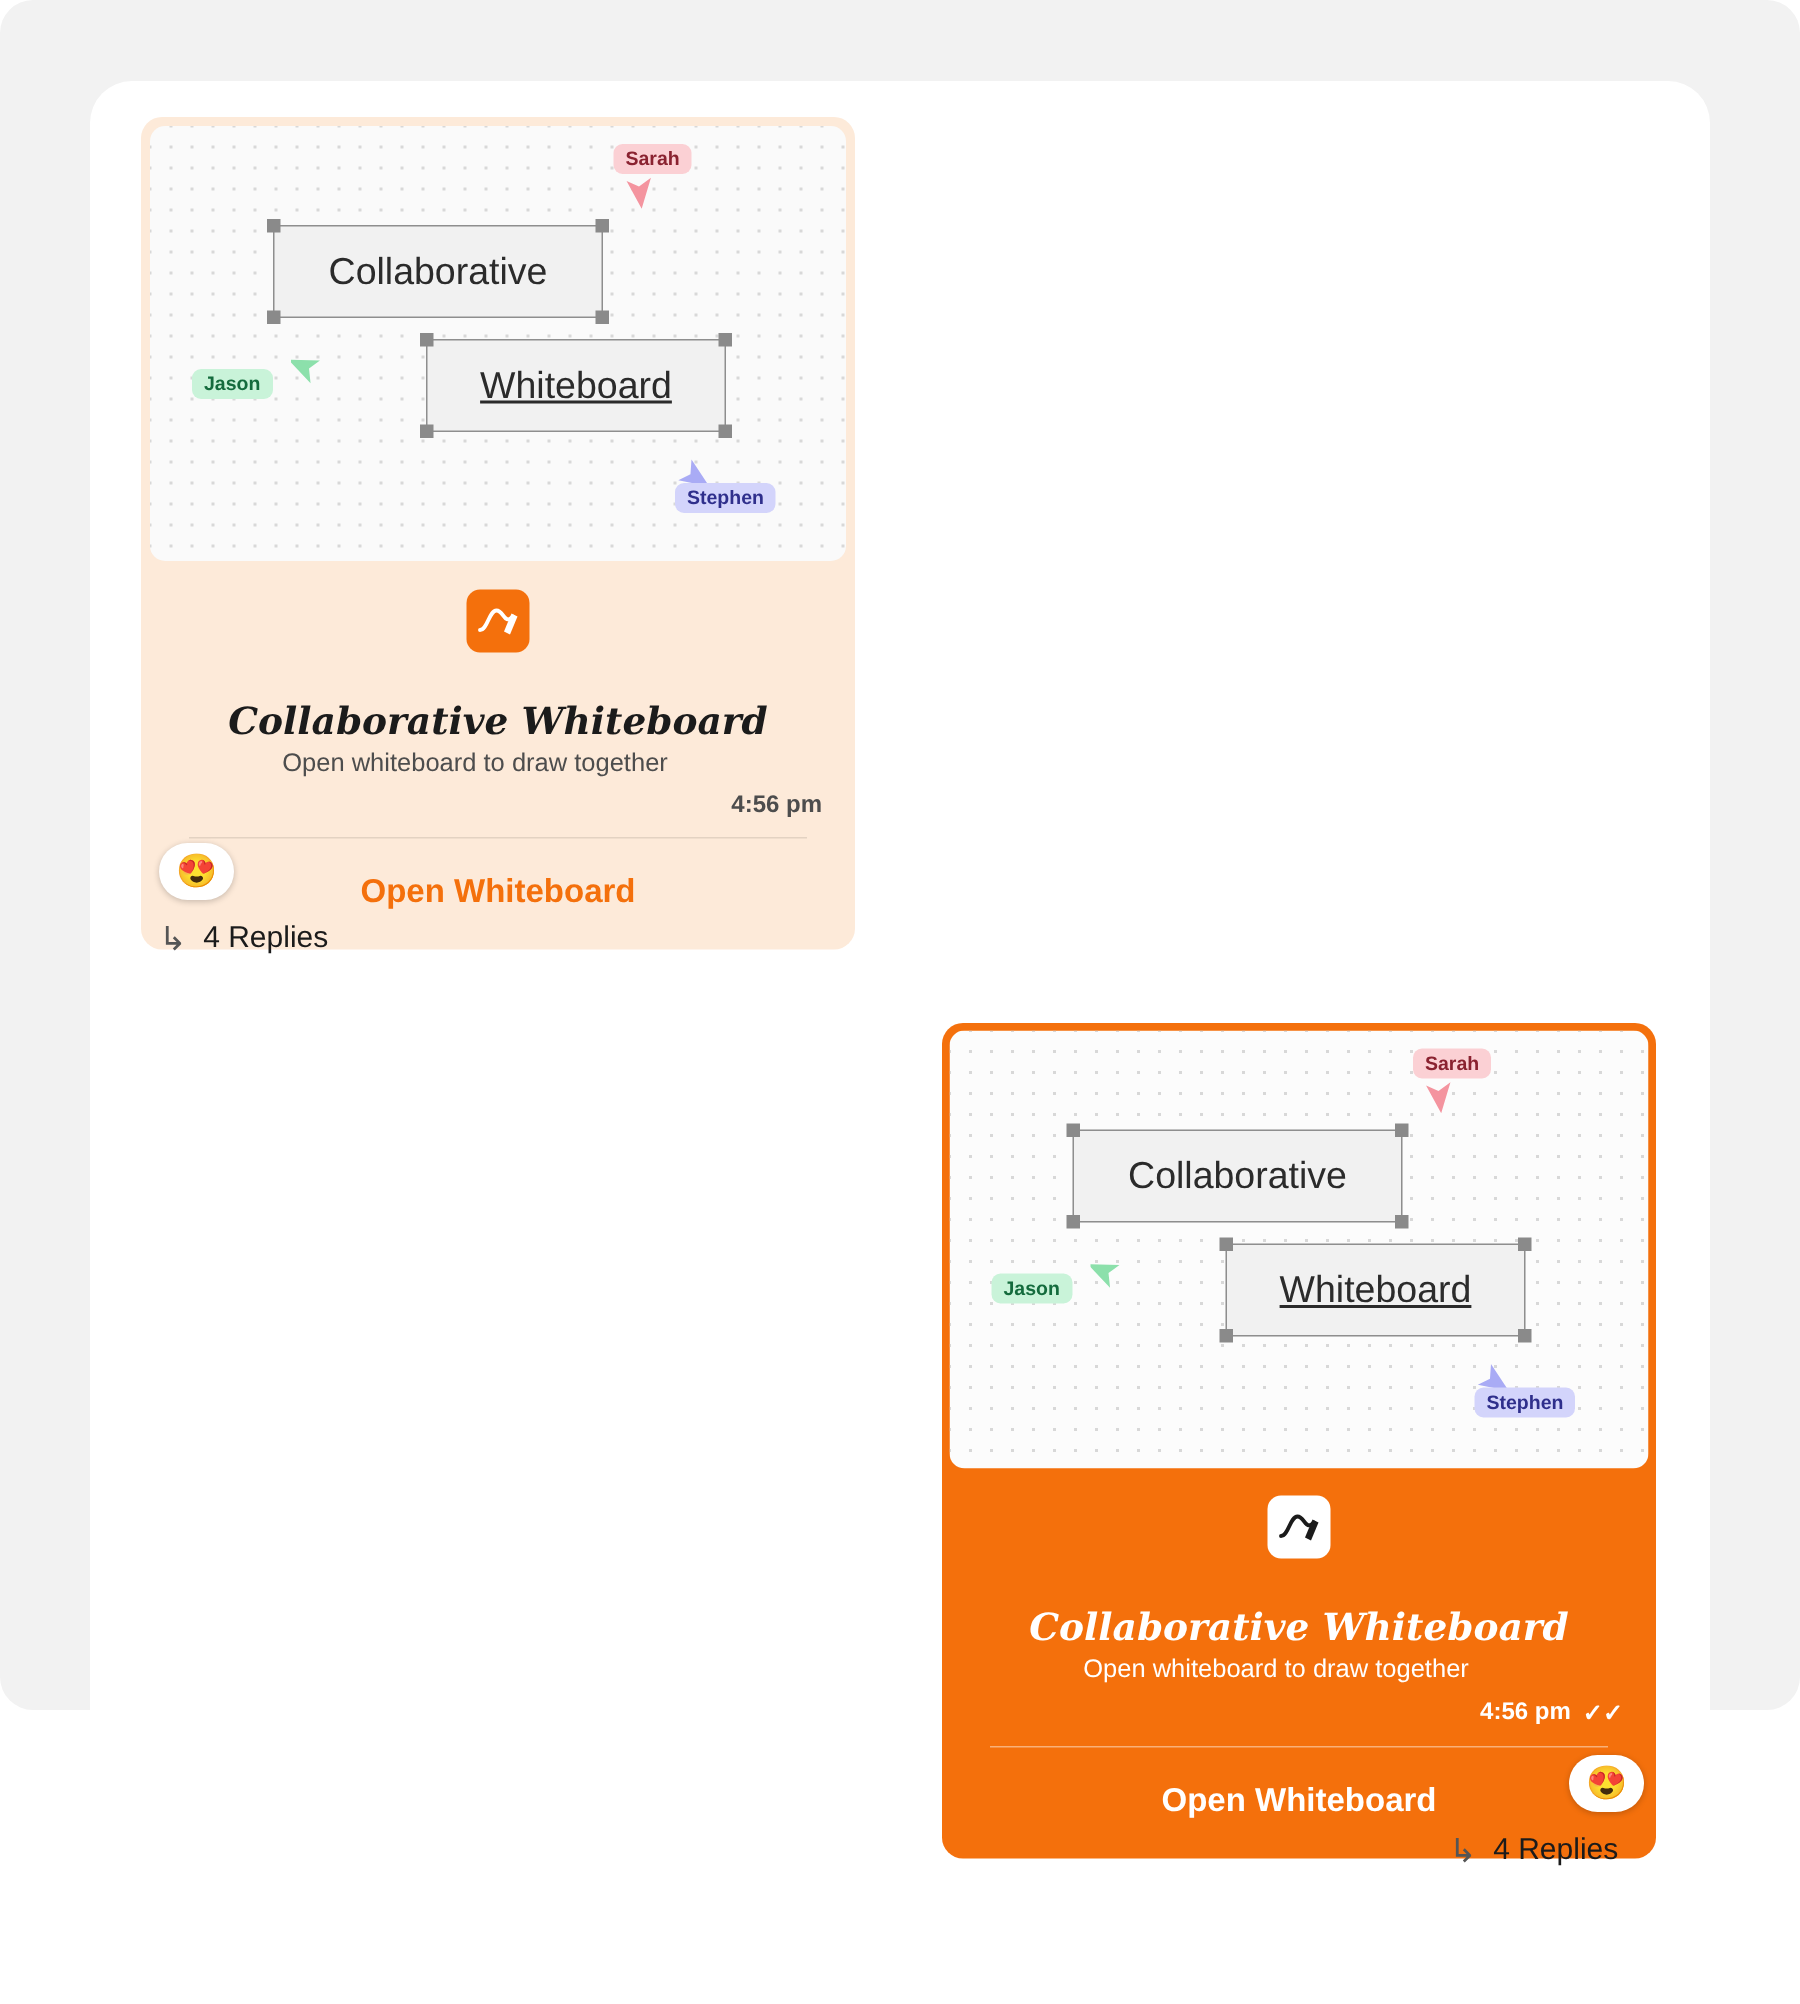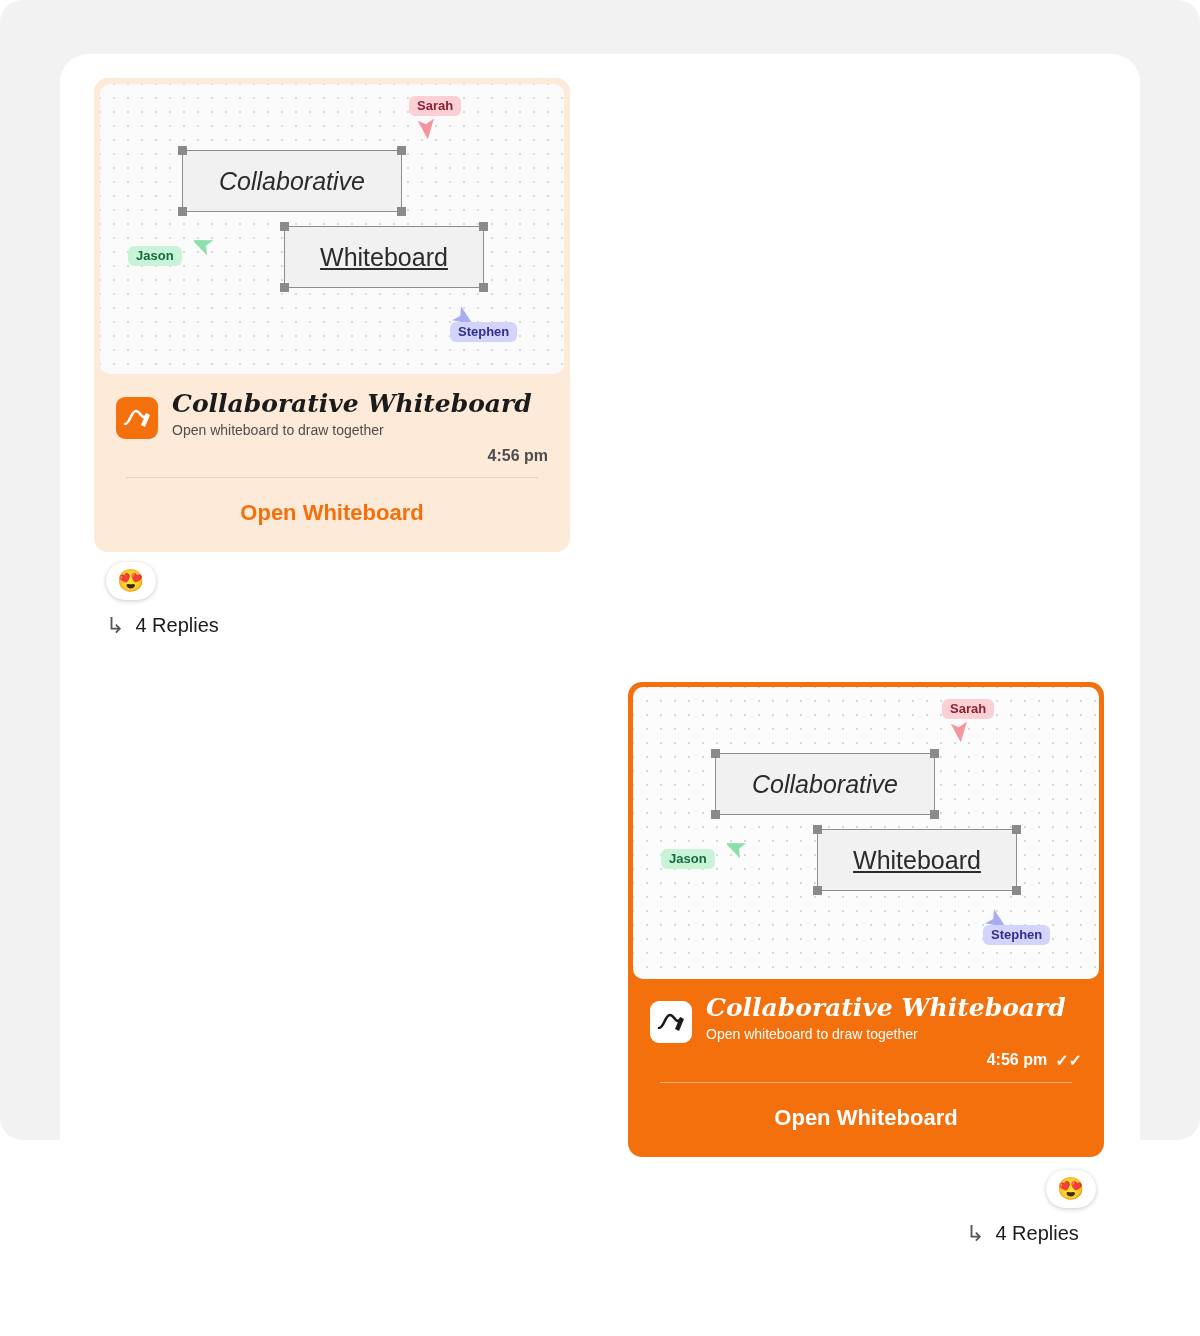--- a/index.html
+++ b/index.html
@@ -88,21 +88,21 @@
     position: absolute;
     width: 9px;
     height: 9px;
     background: #8a8a8a;
   }
   .h-tl { left: -5px; top: -5px; }
   .h-tr { right: -5px; top: -5px; }
   .h-bl { left: -5px; bottom: -5px; }
   .h-br { right: -5px; bottom: -5px; }
 
-  .box-collab { left: 82px; top: 66px; width: 220px; height: 62px; font-style: italic; }
+  .box-collab { left: 82px; top: 66px; width: 220px; height: 62px; }
   .box-white  { left: 184px; top: 142px; width: 200px; height: 62px; text-decoration: underline; }
 
   
   .cursor {
     position: absolute;
     width: 0; height: 0;
   }
   .cursor svg { display: block; }
   .nametag {
     position: absolute;
@@ -117,22 +117,23 @@
   .tag-jason   { background: #c9f3d9; color: #146b3d; }
   .tag-stephen { background: #d3d4fb; color: #2f2f8c; }
 
   
   .card-meta {
     padding: 10px 22px 12px 22px;
     position: relative;
   }
   .meta-row {
     display: flex;
-    align-items: flex-end;
-    gap: 14px;
+    align-items: center;
+    gap: 32px;
+    flex-direction: column;
   }
   .app-icon {
     width: 42px;
     height: 42px;
     border-radius: 9px;
     background: #f4700c;
     flex: 0 0 auto;
     margin-top: 3px;
     position: relative;
   }
@@ -143,23 +144,24 @@
     font-family: "DejaVu Serif", "Liberation Serif", serif;
     font-weight: bold;
     font-style: italic;
     font-size: 25px;
     color: #1b1b1b;
     line-height: 1.15;
     margin: 0 0 2px 0;
   }
   .bubble.outgoing .card-title { color: #ffffff; }
   .card-sub {
-    font-size: 14px;
+    font-size: 17px;
     color: #4d4d4d;
     line-height: 1.3;
+    margin-left: 36px;
   }
   .bubble.outgoing .card-sub { color: #ffffff; }
   .time-row {
     margin-top: 8px;
     display: flex;
     align-items: center;
     justify-content: flex-end;
     gap: 8px;
     font-size: 16px;
     color: #4d4d4d;

